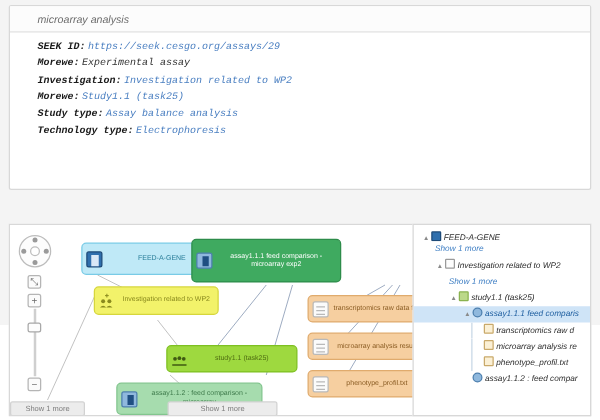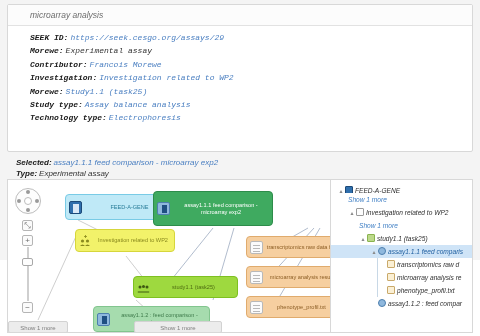--- a/index.html
+++ b/index.html
@@ -173,23 +173,20 @@
     <div class="meta-list">
 
       <div class="meta-row">
         <span class="meta-label">SEEK ID:</span><span class="meta-value">https://seek.cesgo.org/assays/29</span>
       </div>
 
       <div class="meta-row">
         <span class="meta-label">Morewe:</span><span class="meta-value plain">Experimental assay</span>
       </div>
 
-      <div class="meta-row">
-        <span class="meta-label">Contributor:</span><span class="meta-value">Francois Morewe</span>
-      </div>
 
 
       <div class="meta-row">
         <span class="meta-label">Investigation:</span><span class="meta-value">Investigation related to WP2</span>
       </div>
 
       <div class="meta-row">
         <span class="meta-label">Morewe:</span><span class="meta-value">Study1.1 (task25)</span>
       </div>
 
@@ -198,28 +195,20 @@
       </div>
 
       <div class="meta-row">
         <span class="meta-label">Technology type:</span><span class="meta-value">Electrophoresis</span>
       </div>
 
 
     </div>
   </div>
 
-  <div class="selbar">
-    <div class="selrow">
-      <span class="sel-label">Selected:</span><span class="sel-value">assay1.1.1 feed comparison - microarray exp2</span>
-    </div>
-    <div class="selrow">
-      <span class="sel-label">Type:</span><span class="sel-value dark">Experimental assay</span>
-    </div>
-  </div>
 
   <div class="canvas">
 
     <svg class="edges" viewBox="0 0 466 154">
       <g stroke="#b9b9b9" stroke-width="0.7" fill="none">
         <line x1="70" y1="40" x2="110" y2="60"></line>
         <line x1="118" y1="76" x2="140" y2="104"></line>
         <line x1="70" y1="52" x2="30" y2="140"></line>
         <line x1="128" y1="120" x2="150" y2="140"></line>
       </g>

